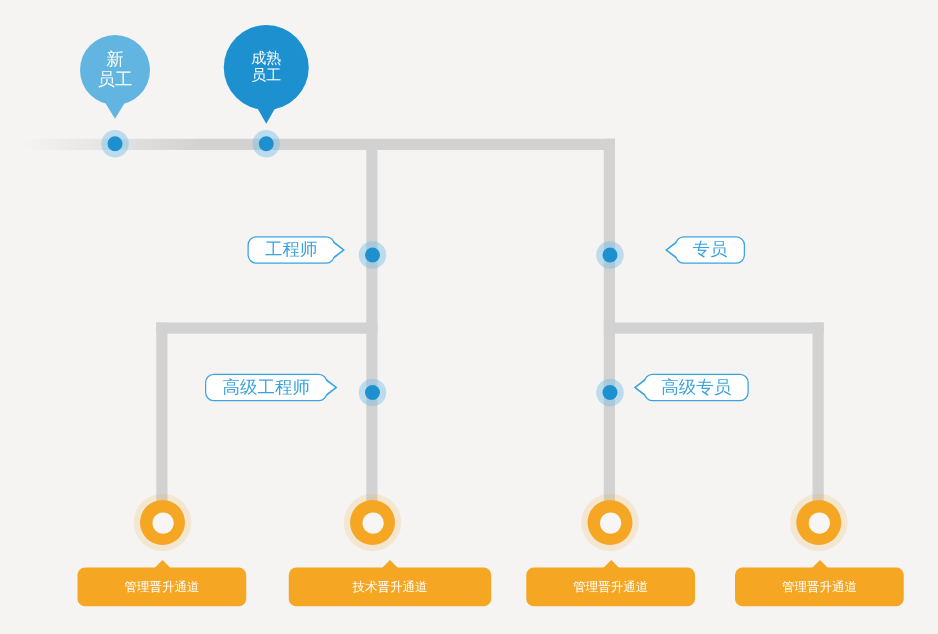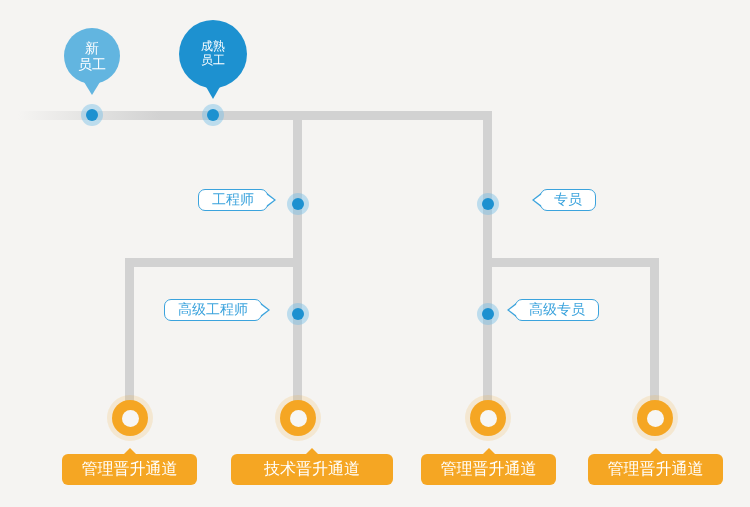--- a/index.html
+++ b/index.html
@@ -151,21 +151,21 @@
     background: #f7f6f4;
   }
 
   
   .channel {
     position: absolute;
     height: 31px;
     border-radius: 6px;
     background: #f5a623;
     color: #ffffff;
-    font-size: 16px;
+    font-size: 10px;
     display: flex;
     align-items: center;
     justify-content: center;
     box-sizing: border-box;
     padding: 0 12px;
     white-space: nowrap;
   }
   .channel .up {
     position: absolute;
     top: -6px;

